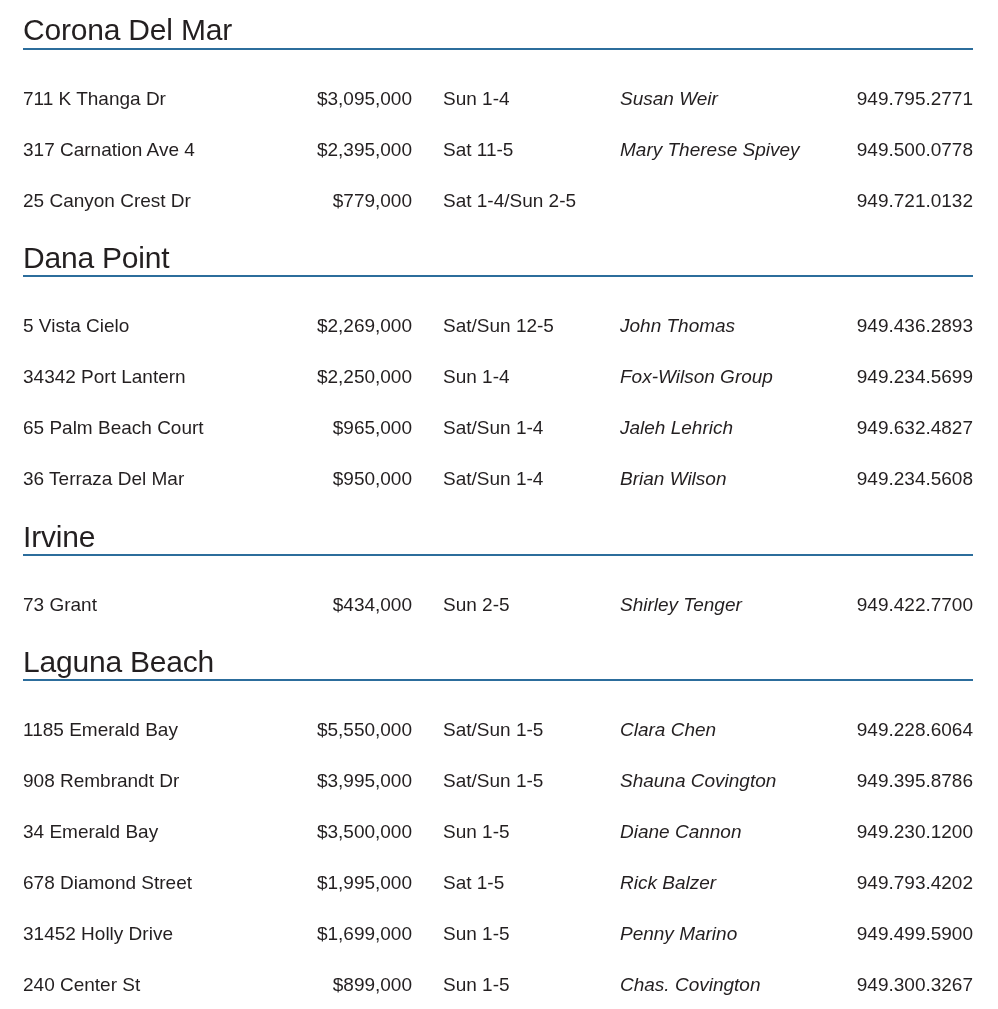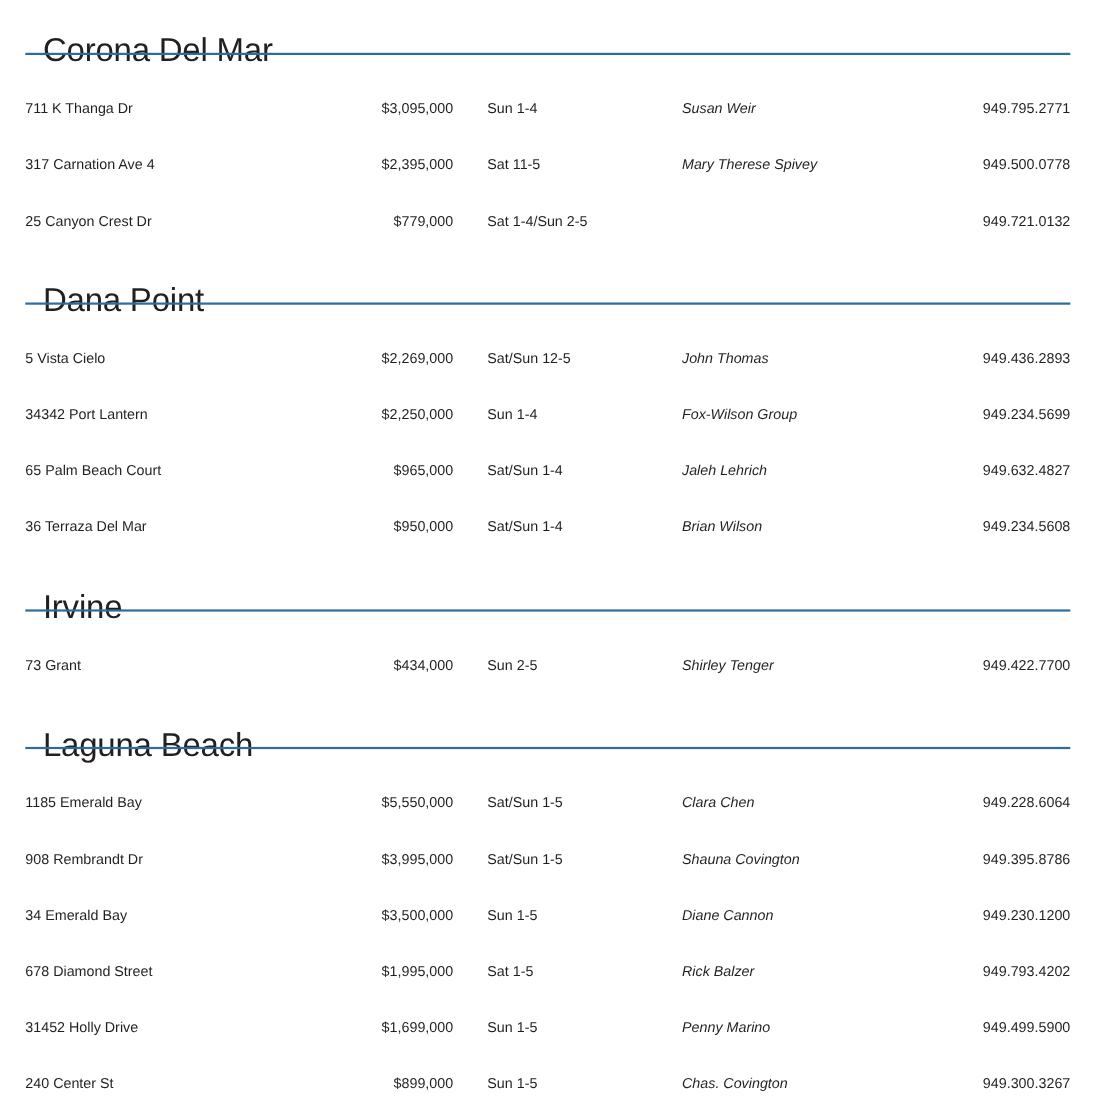--- a/index.html
+++ b/index.html
@@ -3,30 +3,30 @@
   <meta charset="utf-8">
   <style>
     html, body { margin: 0; padding: 0; background: #ffffff; }
     body {
       width: 998px; height: 1009px; position: relative; overflow: hidden;
       font-family: "Liberation Sans", sans-serif; color: #231f20;
     }
     .page { position: absolute; left: 23px; top: 0; width: 950px; }
     .section-title {
       font-size: 30px; line-height: 30px; font-weight: normal;
-      margin: 16px; padding: 0; letter-spacing: -0.2px;
+      margin: 0; padding: 0; letter-spacing: -0.2px;
       position: absolute; left: 0;
     }
     .rule {
       position: absolute; left: 0; width: 950px; height: 2px;
       background: #2c6d9c;
     }
     .row {
       position: absolute; left: 0; width: 950px; height: 24px;
-      font-size: 13px; line-height: 24px;
+      font-size: 19px; line-height: 24px;
     }
     .row span { position: absolute; top: 0; white-space: nowrap; }
     .c-addr { left: 0; }
     .c-price { right: 561px; text-align: right; margin-left: 37px; }
     .c-time { left: 420px; }
     .c-agent { left: 597px; font-style: italic; }
     .c-phone { right: 0; text-align: center; }
   </style>
 </head>
 <body>

